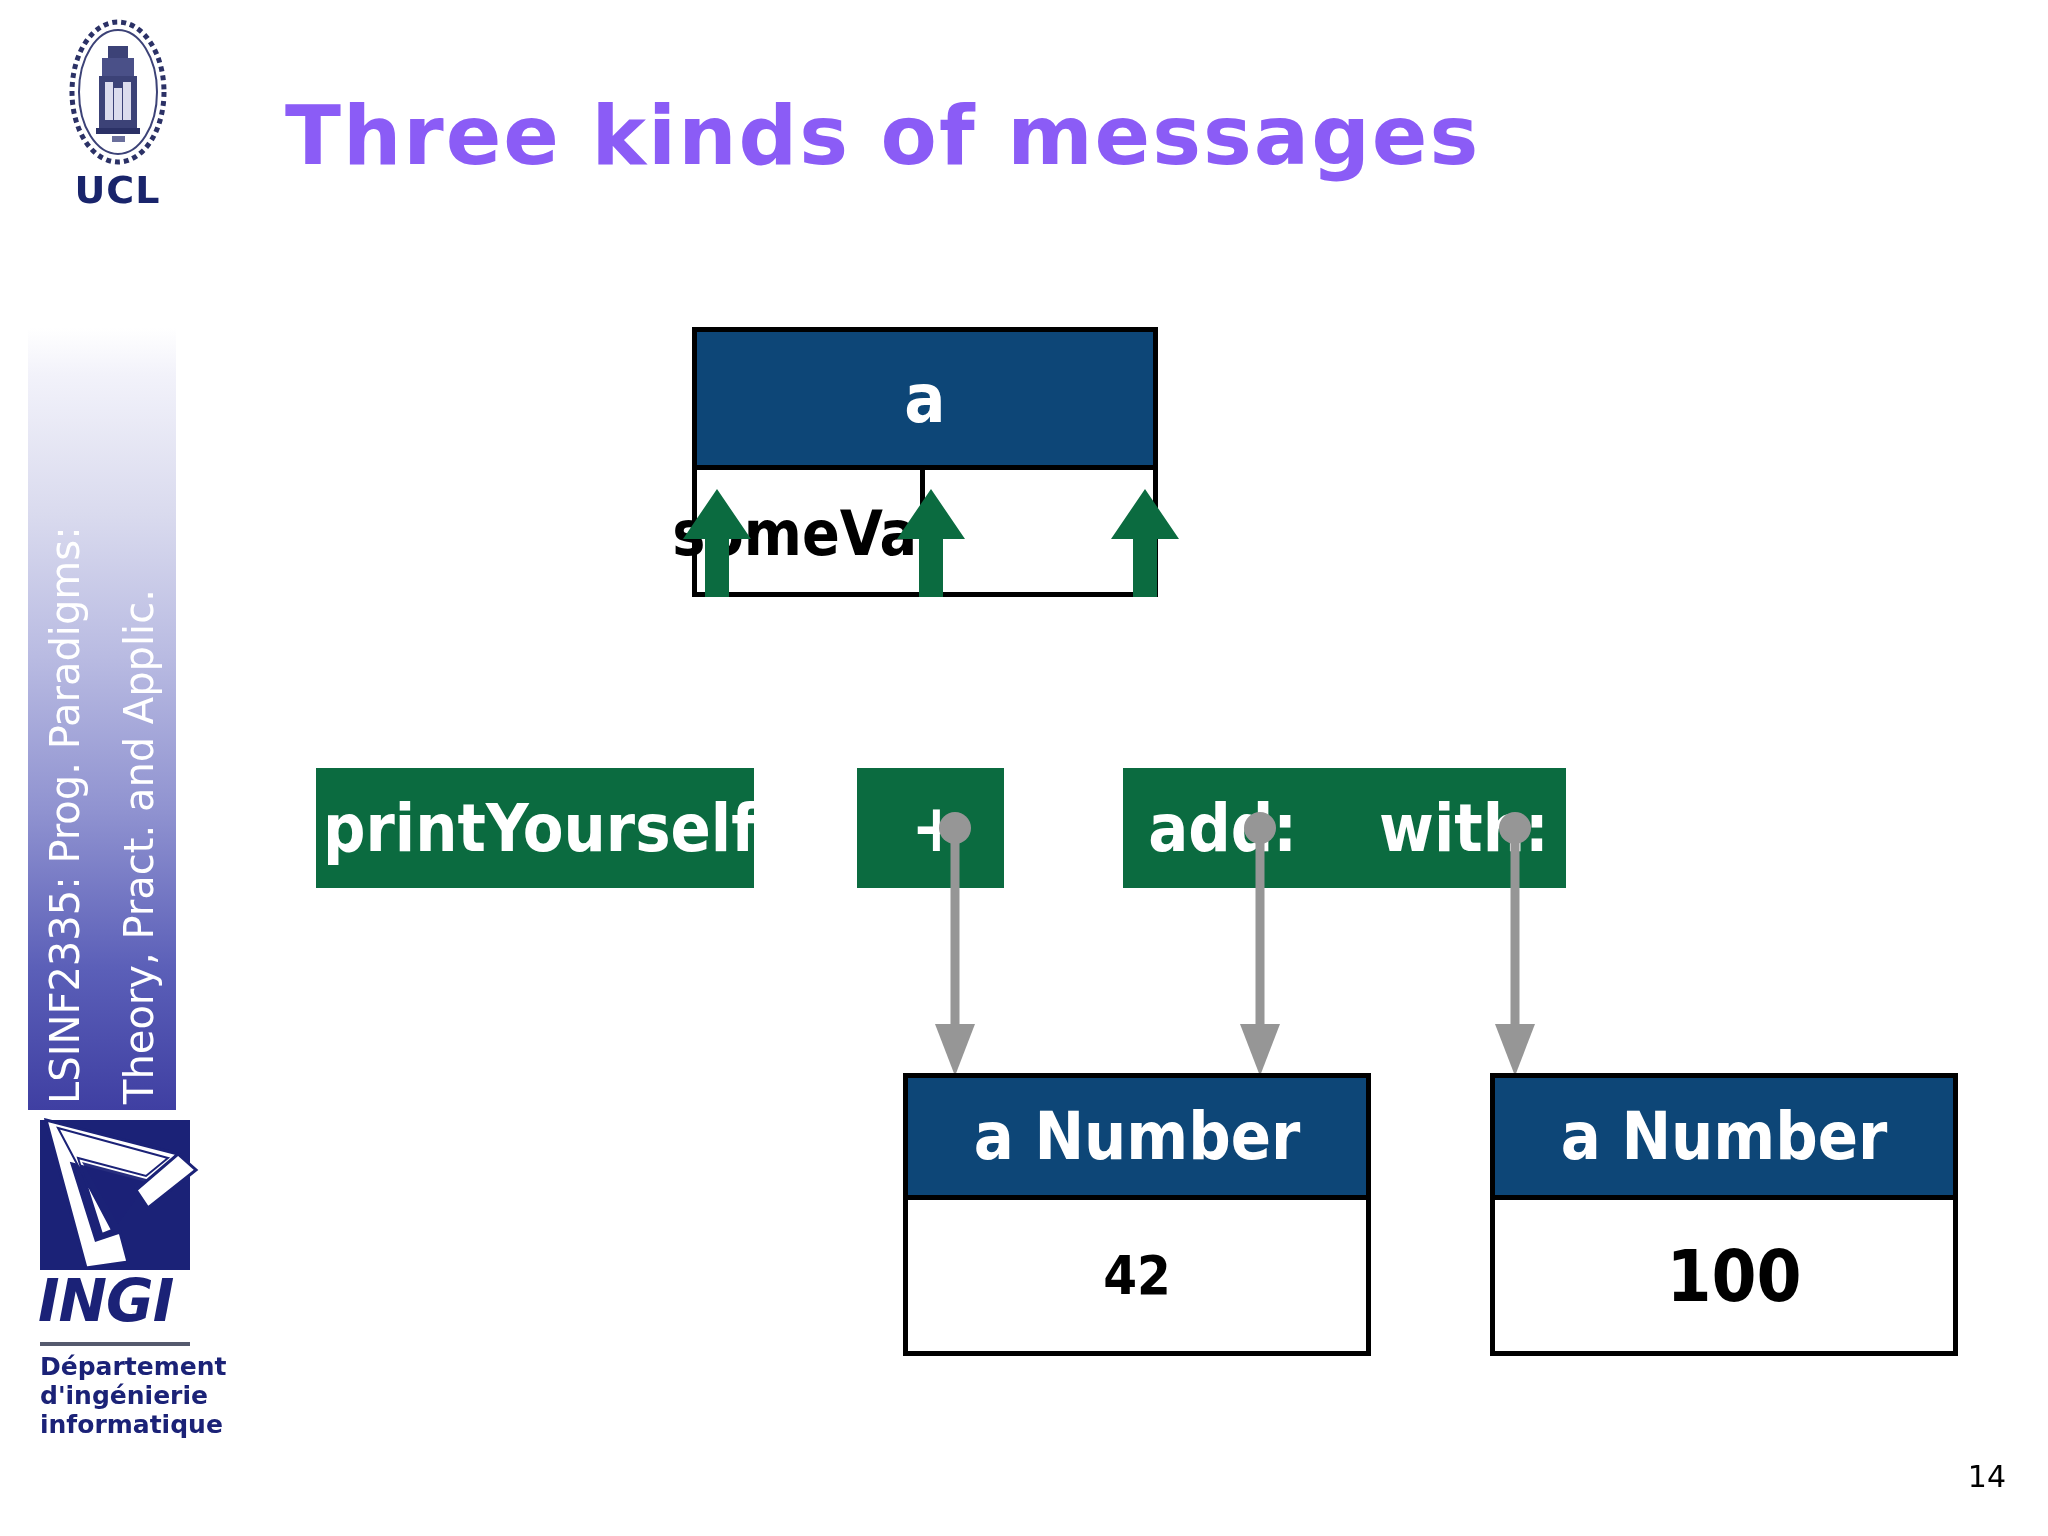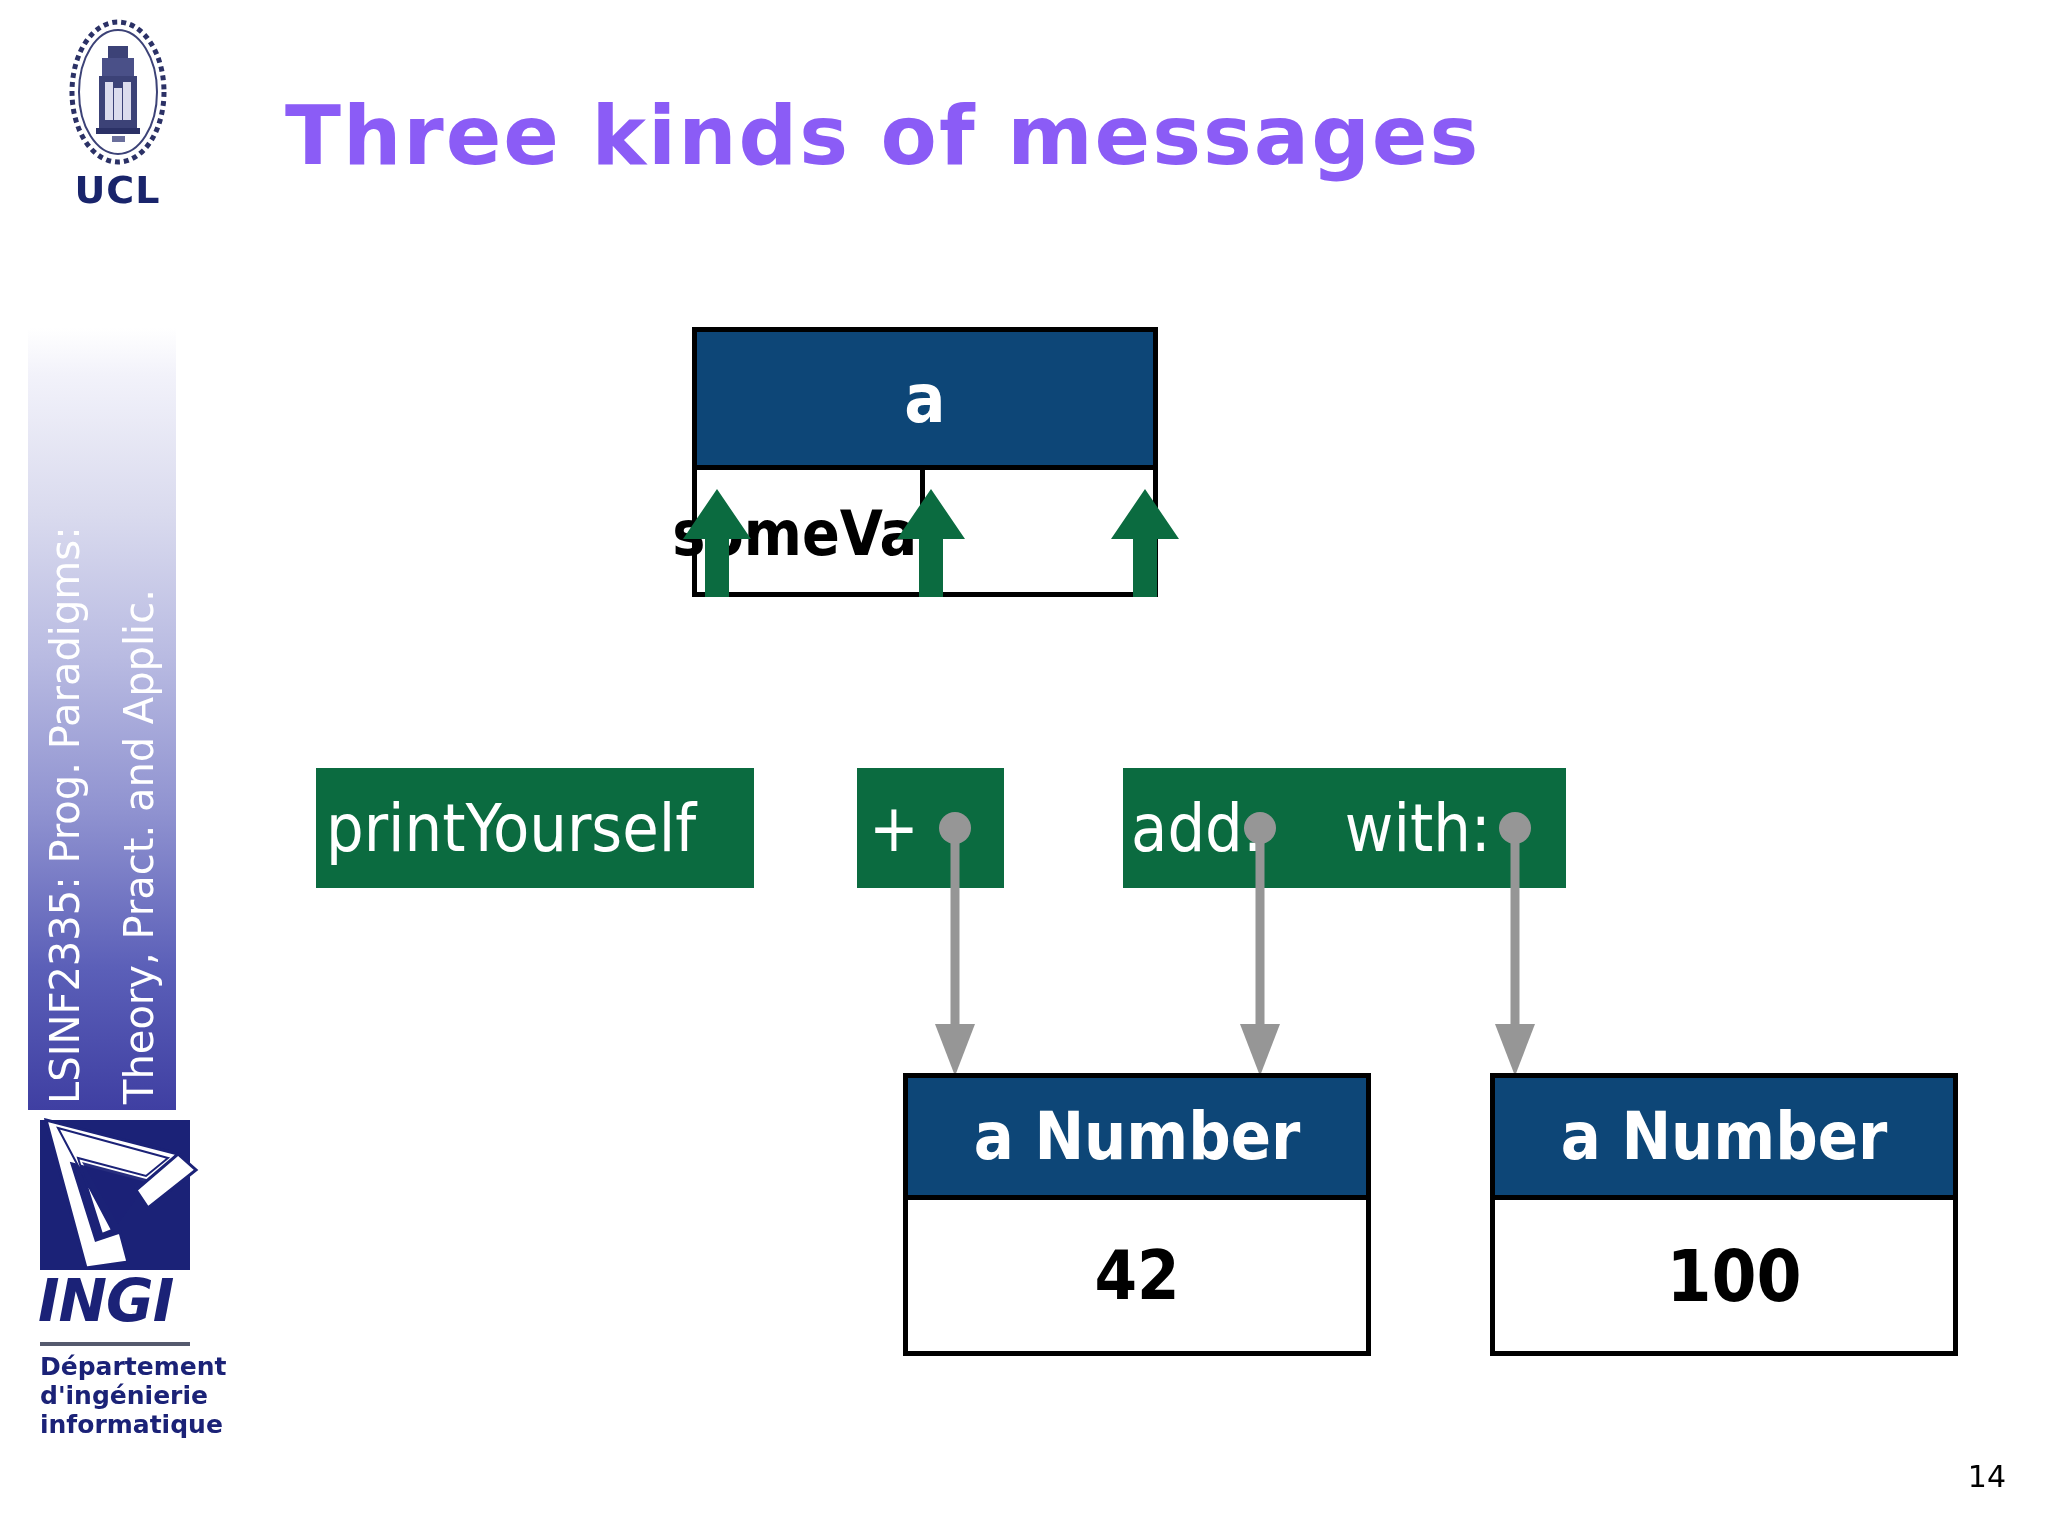--- a/index.html
+++ b/index.html
@@ -176,38 +176,39 @@
   #receiver-box { left: 692px; top: 327px; width: 466px; height: 270px; }
   #receiver-header { height: 138px; font-size: 68px; }
   #receiver-body { height: 127px; }
   #receiver-slot-name { width: 50%; height: 100%; font-size: 62px; border-right: 5px solid #000000; }
   #receiver-slot-value { width: 50%; height: 100%; font-size: 62px; }
 
   
   #num1-box { left: 903px; top: 1073px; width: 468px; height: 283px; }
   #num1-header { height: 122px; font-size: 66px; }
   #num1-body { height: 151px; }
-  #num1-value { width: 100%; height: 100%; font-size: 68px; }
+  #num1-value { width: 100%; height: 100%; font-size: 54px; }
 
   #num2-box { left: 1490px; top: 1073px; width: 468px; height: 283px; }
   #num2-header { height: 122px; font-size: 66px; }
   #num2-body { height: 151px; }
   #num2-value { width: 100%; height: 100%; font-size: 72px; padding-left: 20px; }
 
   
   .msg-box {
     position: absolute;
     background: #0b6b40;
     color: #ffffff;
     font-family: "DejaVu Sans Condensed", "Liberation Sans Narrow", "Liberation Sans", sans-serif;
     font-stretch: condensed;
-    font-weight: normal;
+    font-weight: bold;
     display: flex;
     align-items: center;
     box-sizing: border-box;
+    justify-content: center;
   }
   #msg-unary { left: 316px; top: 768px; width: 438px; height: 120px; font-size: 66px; padding-left: 10px; }
   #msg-binary { left: 857px; top: 768px; width: 147px; height: 120px; font-size: 66px; padding-left: 12px; }
   #msg-keyword { left: 1123px; top: 768px; width: 443px; height: 120px; font-size: 66px; padding-left: 8px; }
 
   .kw-part { white-space: nowrap; }
 
   
   .conn-dot {
     position: absolute;

